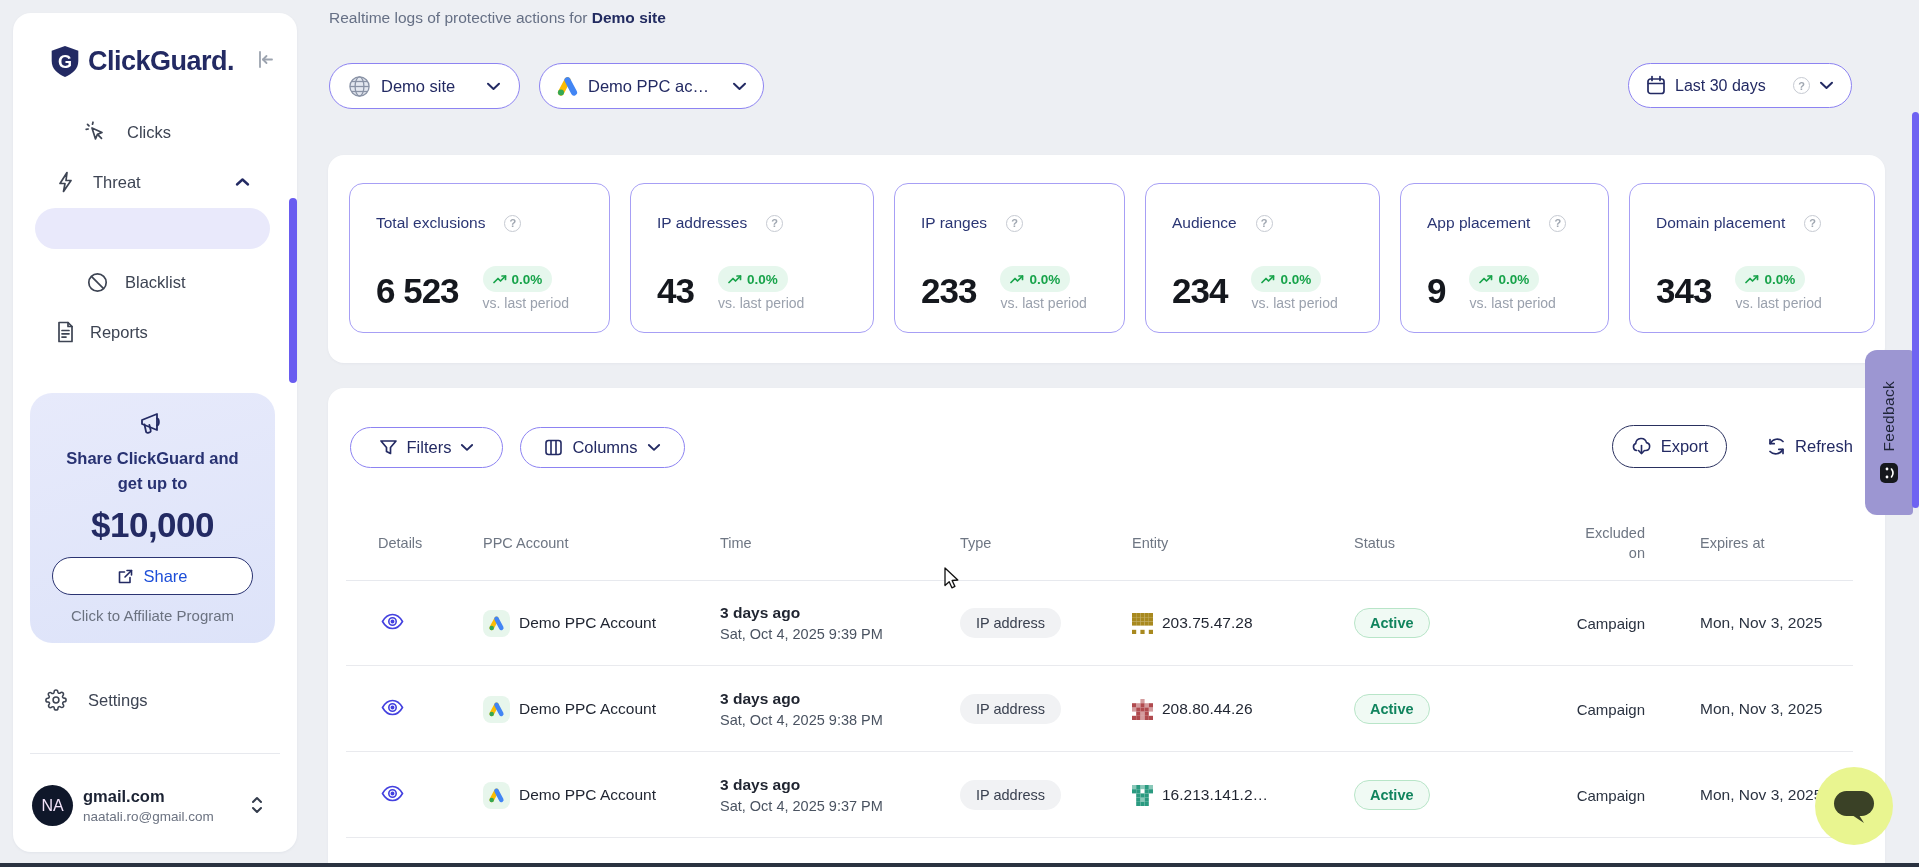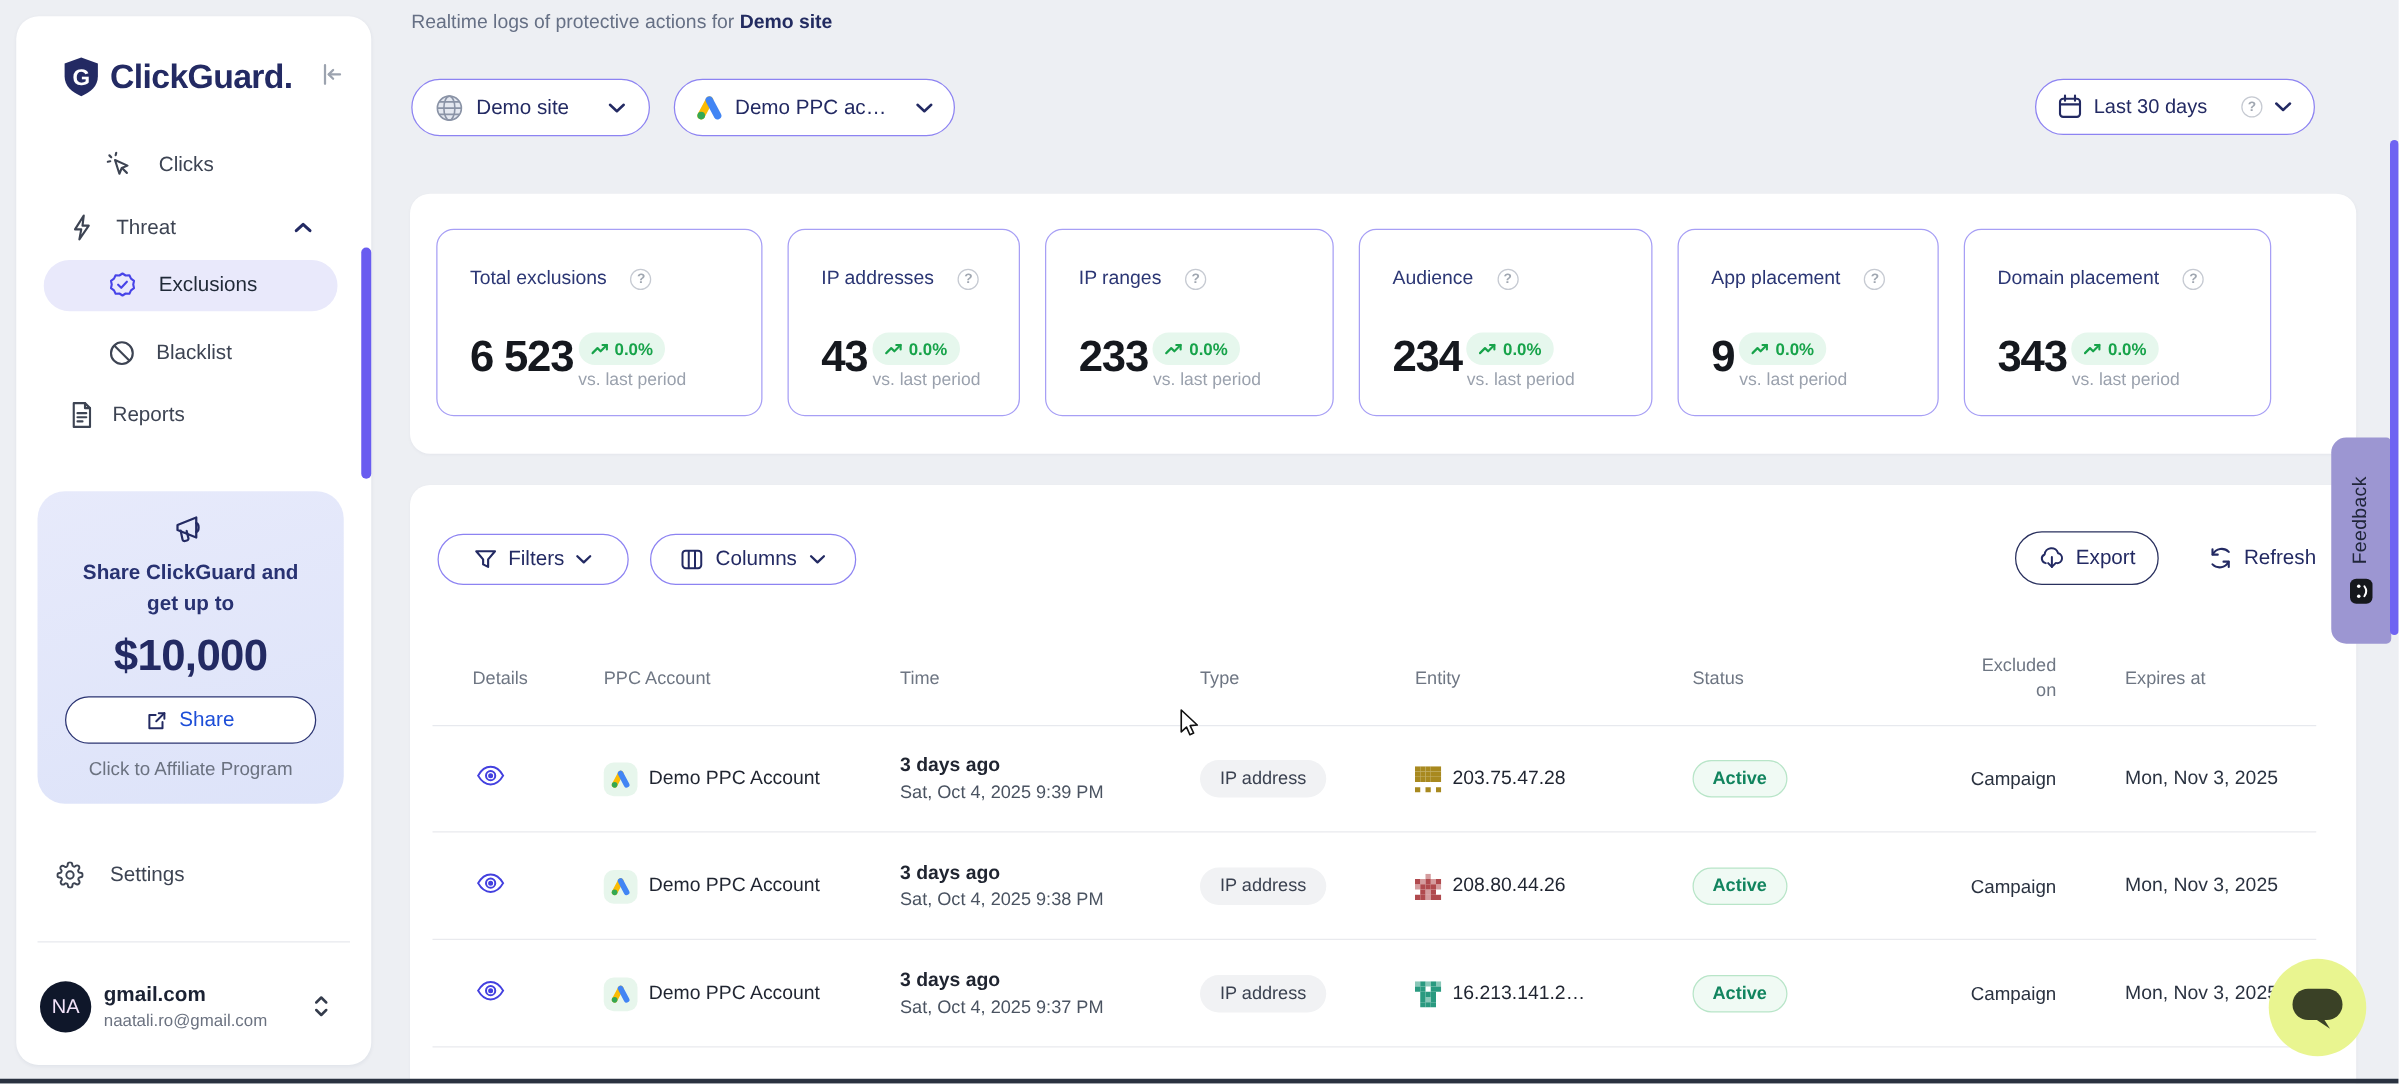--- a/index.html
+++ b/index.html
@@ -37,25 +37,25 @@
 .subtitle b{color:#222b60;font-weight:700}
 .pill{position:absolute;top:63px;height:46px;border:1px solid #8d83f2;border-radius:23px;background:#fff;display:flex;align-items:center;font-size:16.5px;color:#232a63;font-weight:500;white-space:nowrap}
 .pill-site{left:329px;width:191px;padding:0 18px;gap:10px}
 .pill-acct{left:539px;width:225px;padding:0 16px;gap:9px}
 .pill-date{left:1628px;width:224px;height:45px;padding:0 17px;gap:9px;font-size:16px}
 .pill .grow{flex:1}
 
 .stats-panel{position:absolute;left:328px;top:155px;width:1557px;height:208px;background:#fff;border-radius:16px;box-shadow:0 1px 3px rgba(20,30,70,.04)}
 .cards{position:absolute;left:21px;top:28px;display:flex;gap:20px}
 .card{height:150px;border:1.5px solid #a79ff5;border-radius:14px;padding:22px 26px 0 26px;background:#fff}
-.card:nth-child(1){width:261px}.card:nth-child(2){width:186px}.card:nth-child(3){width:231px}
+.card:nth-child(1){width:261px}.card:nth-child(2){width:244px}.card:nth-child(3){width:231px}
 .card:nth-child(4){width:235px}.card:nth-child(5){width:209px}.card:nth-child(6){width:246px}
 .card-title{display:flex;align-items:center;gap:19px;font-size:15.5px;color:#2b3674;font-weight:500;margin-top:8px}
 .qmark{width:17px;height:17px;border-radius:50%;border:1.5px solid #c6cad2;color:#a0a7b1;font-size:11px;font-weight:700;display:flex;align-items:center;justify-content:center}
-.card-body{display:flex;align-items:flex-start;gap:4px;margin-top:34px}
+.card-body{display:flex;align-items:flex-end;gap:24px;margin-top:34px}
 .card-num{font-size:35px;font-weight:700;color:#15181e;letter-spacing:-1px}
 .badge-col{display:flex;flex-direction:column;gap:3px}
 .green-badge{display:flex;align-items:center;gap:5px;height:26px;padding:0 10px;border-radius:13px;background:#e6f7ed;color:#17a34a;font-size:13.5px;font-weight:600;width:fit-content}
 .vs-period{font-size:14px;color:#9aa1ad}
 
 .table-panel{position:absolute;left:328px;top:388px;width:1557px;height:520px;background:#fff;border-radius:16px;box-shadow:0 1px 3px rgba(20,30,70,.04)}
 .tb-btn{position:absolute;display:flex;align-items:center;justify-content:center;gap:9px;border:1px solid #8d83f2;border-radius:21px;background:#fff;font-size:16.5px;color:#232a63;font-weight:500;height:41px}
 .btn-filters{left:22px;top:39px;width:153px}
 .btn-columns{left:192px;top:39px;width:165px}
 .btn-export{left:1284px;top:37px;width:115px;height:43px;border:1.5px solid #29305e;border-radius:22px}
@@ -128,29 +128,20 @@
           </svg>
       </span>
       <span class="lbl" style="left:80px">Threat</span>
     </div>
     <div class="chev-threat">
       <svg width="15" height="10" viewBox="0 0 15 10" fill="none" stroke="#232a63" stroke-width="2.4" stroke-linecap="round" stroke-linejoin="round">
           <path d="M2 7.5 L7.5 2.5 L13 7.5"></path>
         </svg>
     </div>
 
-    <div class="nav-item" style="top:195px">
-      <span class="ico" style="left:74px">
-        <svg width="22" height="22" viewBox="0 0 22 22" fill="none" stroke="#4743e8" stroke-width="1.7" stroke-linecap="round" stroke-linejoin="round">
-            <path d="M11 1.8 L13.5 3.4 L16.5 3.2 L17.8 5.9 L20.2 7.7 L19.6 10.6 L20.2 13.5 L17.8 15.3 L16.5 18 L13.5 17.8 L11 19.4 L8.5 17.8 L5.5 18 L4.2 15.3 L1.8 13.5 L2.4 10.6 L1.8 7.7 L4.2 5.9 L5.5 3.2 L8.5 3.4 Z"></path>
-            <path d="M7.5 10.8 L10 13.2 L14.5 8.4"></path>
-          </svg>
-      </span>
-      <span class="lbl" style="left:114px;color:#1f2937;font-weight:500">Exclusions</span>
-    </div>
 
     <div class="nav-item" style="top:249px">
       <span class="ico" style="left:74px">
         <svg width="21" height="21" viewBox="0 0 21 21" fill="none" stroke="#3d4453" stroke-width="1.7">
             <circle cx="10.5" cy="10.5" r="8.7"></circle>
             <path d="M4.4 4.4 L16.6 16.6"></path>
           </svg>
       </span>
       <span class="lbl" style="left:112px">Blacklist</span>
     </div>

